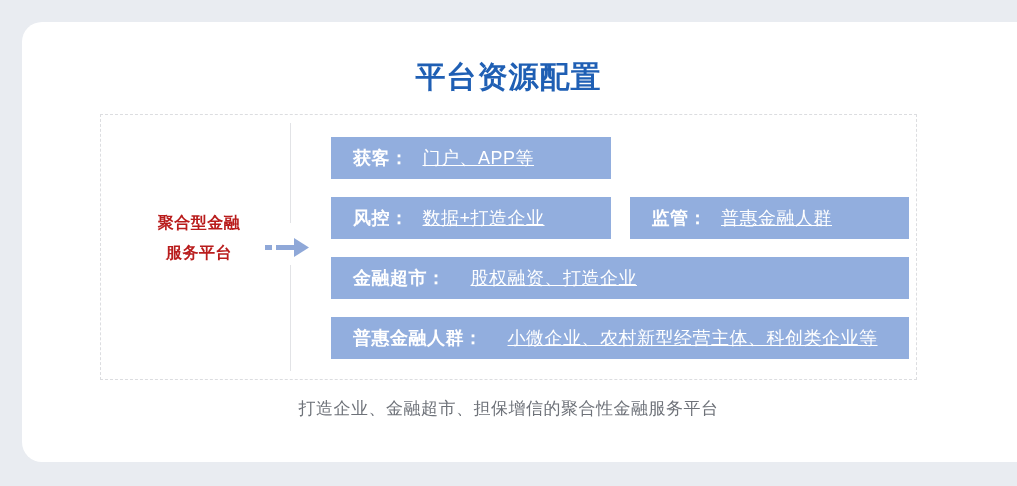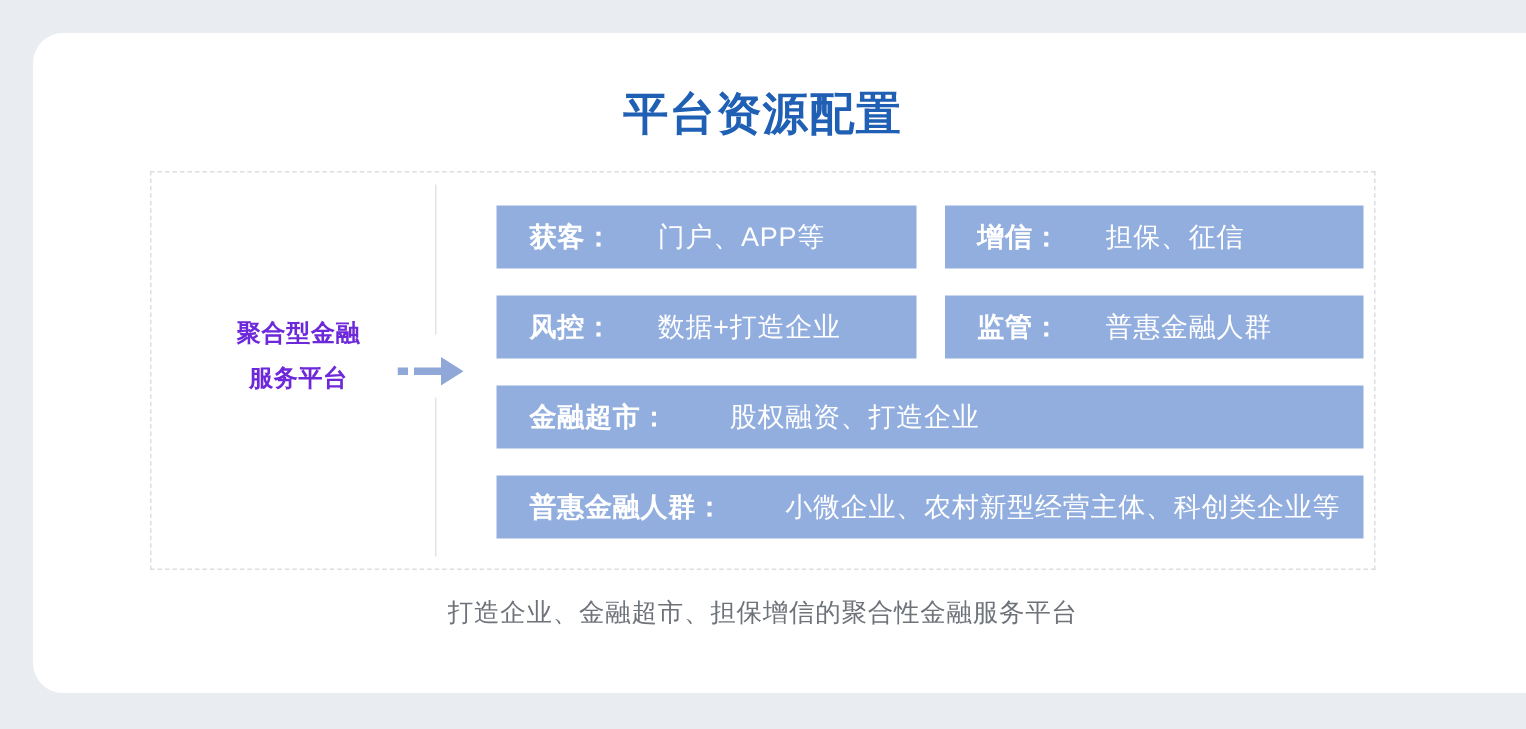--- a/index.html
+++ b/index.html
@@ -46,21 +46,21 @@
     box-sizing: border-box;
   }
   .left-label {
     position: absolute;
     left: 28px;
     top: 93px;
     width: 140px;
     text-align: center;
     font-size: 16px;
     font-weight: bold;
-    color: #6d28d9;
+    color: #b91c1c;
     line-height: 30px;
     letter-spacing: 0.5px;
   }
   .divider-line {
     position: absolute;
     left: 189px;
     top: 10px;
     width: 1px;
     height: 246px;
     background: #e2e3e6;
@@ -101,21 +101,22 @@
   }
   .item-box.half { width: 280px; }
   .item-box.full { width: 578px; gap: 11px; }
   .item-label {
     font-weight: bold;
     letter-spacing: 0.5px;
   }
   .item-value {
     font-weight: normal;
     letter-spacing: 0.5px;
-    margin-left: 30px;
+    margin-left: 14px;
+    text-decoration: underline;
   }
   .caption {
     position: absolute;
     left: 0;
     top: 375px;
     width: 973px;
     text-align: center;
     font-size: 17px;
     color: #6e7279;
     letter-spacing: 0.5px;
@@ -146,24 +147,20 @@
       </svg>
     </div>
 
     <div class="rows">
 
       <div class="row">
         <div class="item-box half">
           <span class="item-label">获客：</span>
           <span class="item-value">门户、APP等</span>
         </div>
-        <div class="item-box half">
-          <span class="item-label">增信：</span>
-          <span class="item-value">担保、征信</span>
-        </div>
       </div>
 
       <div class="row">
         <div class="item-box half">
           <span class="item-label">风控：</span>
           <span class="item-value">数据+打造企业</span>
         </div>
         <div class="item-box half">
           <span class="item-label">监管：</span>
           <span class="item-value">普惠金融人群</span>

